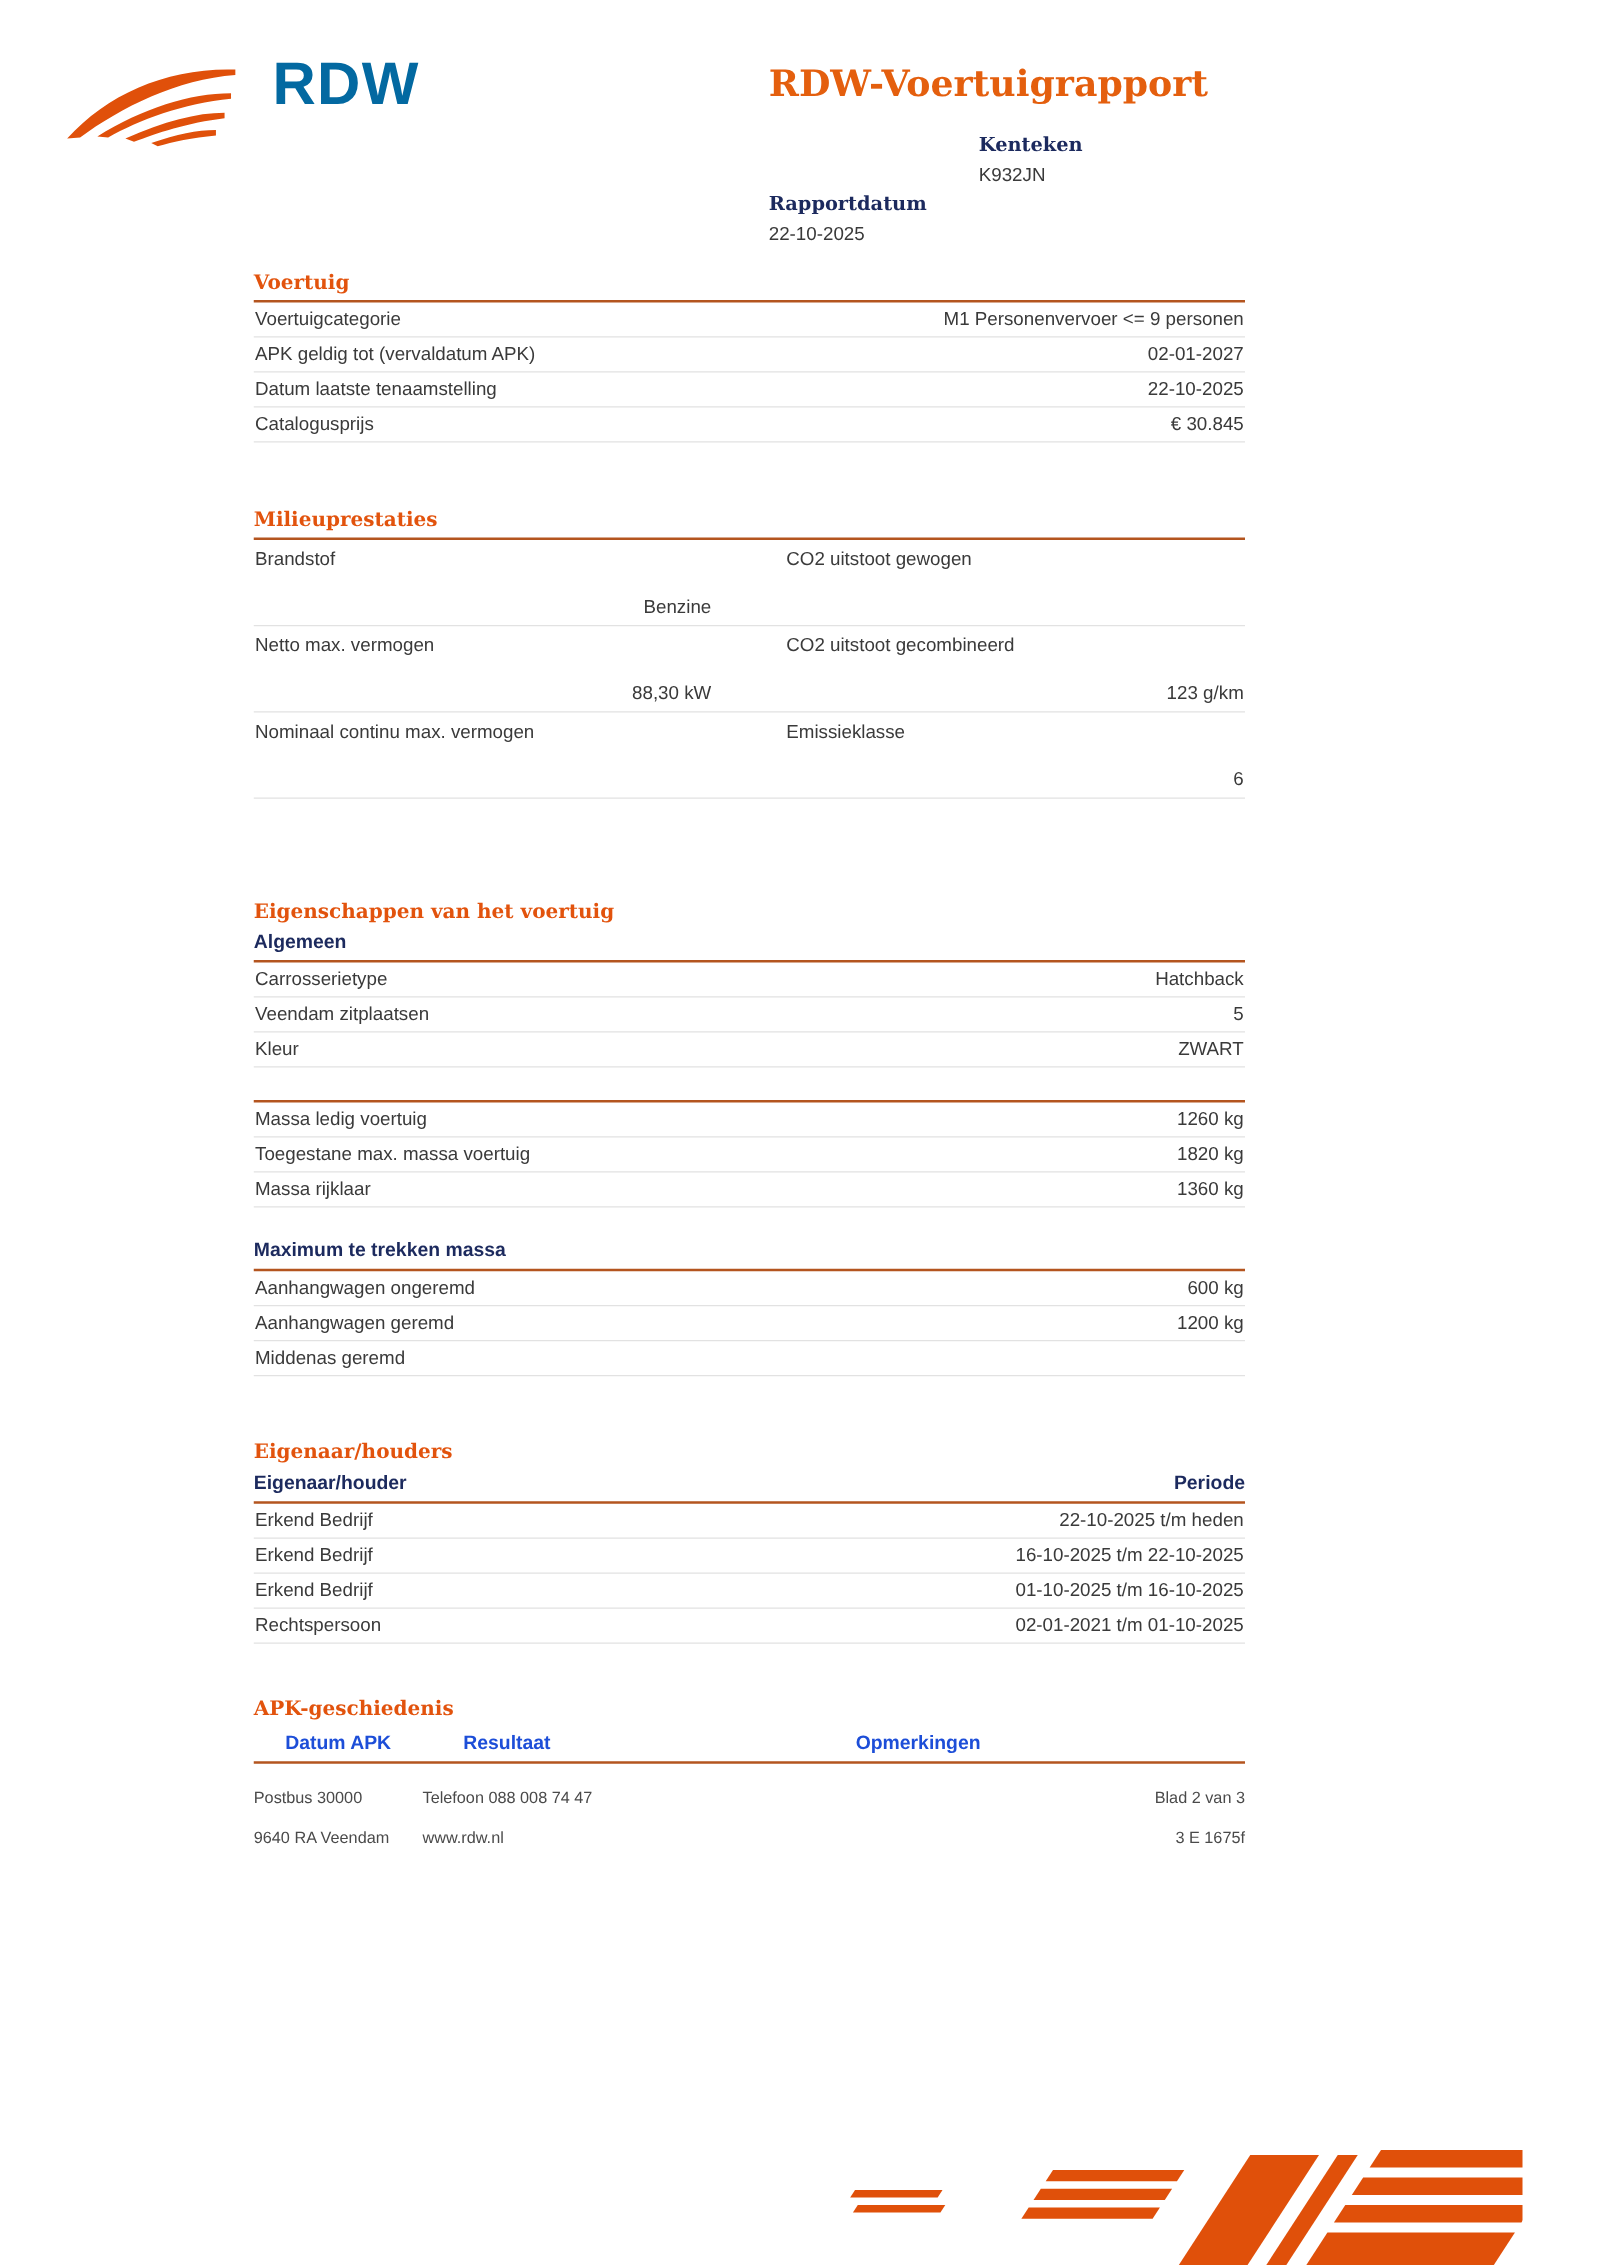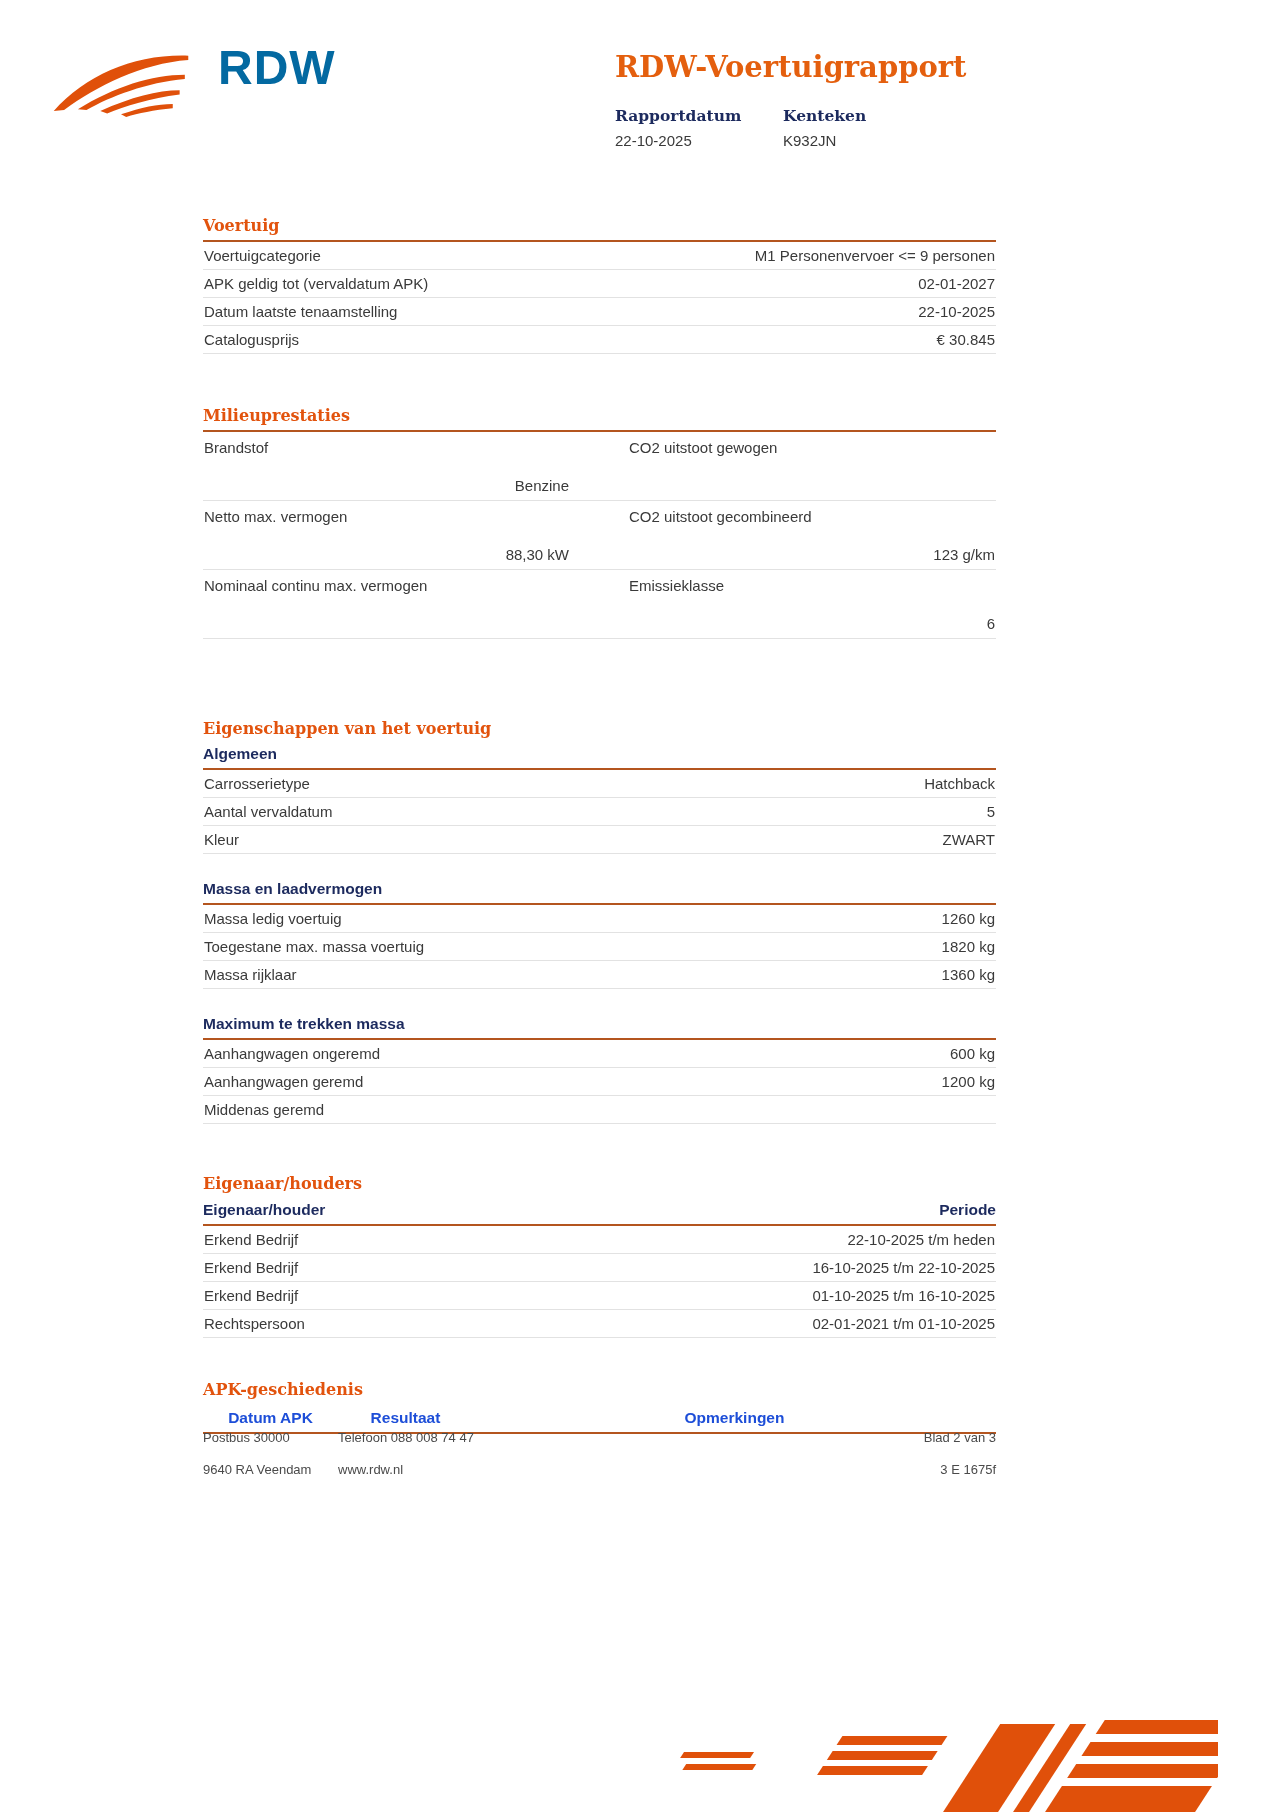--- a/index.html
+++ b/index.html
@@ -20,21 +20,21 @@
     font-family:"Liberation Sans", sans-serif;
     font-weight:bold; font-size:48px; line-height:1;
     color:#0369a1; margin-left:28px; margin-top:10px; letter-spacing:1px;
   }
   .header-right { position:absolute; left:615px; top:50px; width:381px; }
   .doc-title {
     font-family:"DejaVu Serif", serif; font-weight:bold;
     font-size:29px; color:#e45f0e; white-space:nowrap;
   }
   .meta-row { display:flex; margin-top:22px; }
-  .meta-col1 { width:168px; }
+  .meta-col1 { width:168px;margin-top:47px; }
   .meta-label { font-family:"DejaVu Serif", serif; font-weight:bold; font-size:15.5px; color:#1c2a5e; }
   .meta-value { font-size:15px; margin-top:7px; color:#3a3a3a; }
 
   
   .content { position:absolute; left:203px; top:0; width:793px; padding-top:216px; }
 
   .section-title { font-family:"DejaVu Serif", serif; font-weight:bold; font-size:16px; color:#e2530d; }
   .subheading { font-weight:bold; font-size:15.5px; color:#1c2a5e; }
   .rule { height:2px; background:#b4551f; margin-top:5px; }
 
@@ -154,32 +154,31 @@
       <div class="section-title">Eigenschappen van het voertuig</div>
 
       <div class="subsection">
         <div class="subheading">Algemeen</div>
         <div class="rule"></div>
         <div class="row">
           <span>Carrosserietype</span>
           <span class="value">Hatchback</span>
         </div>
         <div class="row">
-          <span>Aantal vervaldatum</span>
+          <span>Veendam zitplaatsen</span>
           <span class="value">5</span>
         </div>
         <div class="row">
           <span>Kleur</span>
           <span class="value">ZWART</span>
         </div>
       </div>
 
 
       <div class="subsection sub-massa">
-        <div class="subheading">Massa en laadvermogen</div>
         <div class="rule"></div>
         <div class="row">
           <span>Massa ledig voertuig</span>
           <span class="value">1260 kg</span>
         </div>
         <div class="row">
           <span>Toegestane max. massa voertuig</span>
           <span class="value">1820 kg</span>
         </div>
         <div class="row">

